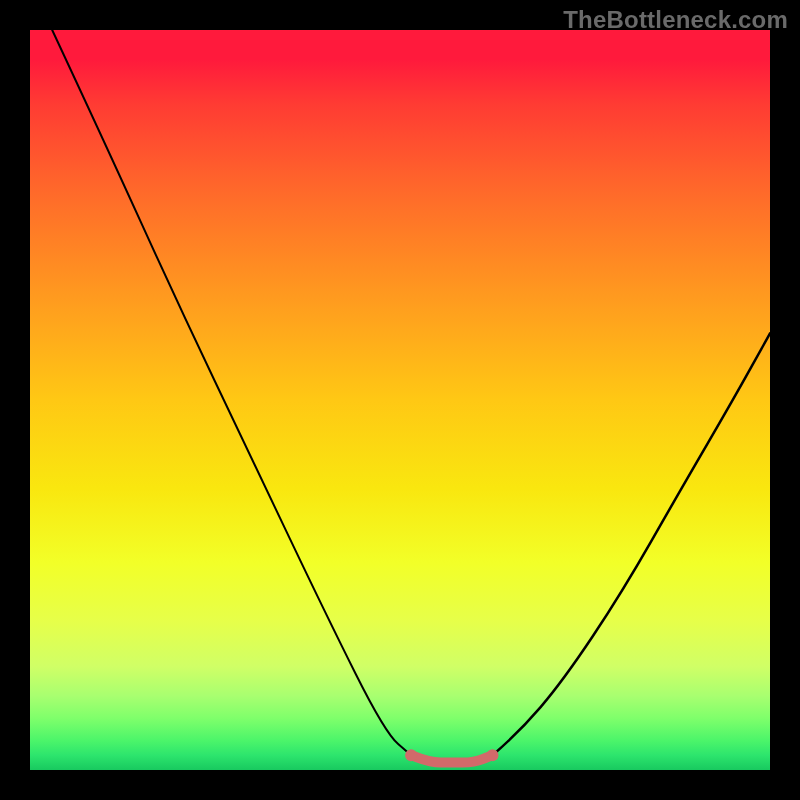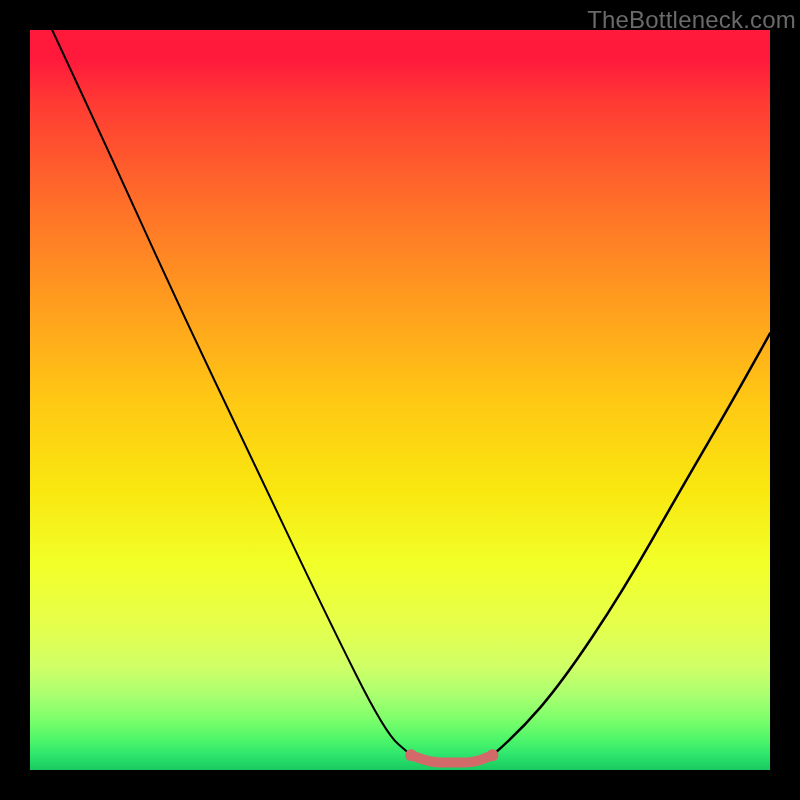--- a/index.html
+++ b/index.html
@@ -38,24 +38,24 @@
       #a8ff70 90%,
       #7fff6b 93%,
       #4cf56a 96%,
       #2de56d 98%,
       #18c95f 100%
     );
   }
   .watermark {
     position: absolute;
     top: 6px;
-    right: 4px;
+    right: 12px;
     font-family: Arial, Helvetica, sans-serif;
     font-size: 24px;
-    font-weight: 400;
+    font-weight: 700;
     color: #6a6a6a;
     letter-spacing: 0.2px;
     user-select: none;
     text-align: center;
   }
   svg.curves {
     position: absolute;
     left: 0; top: 0;
     width: 740px;
     height: 740px;

